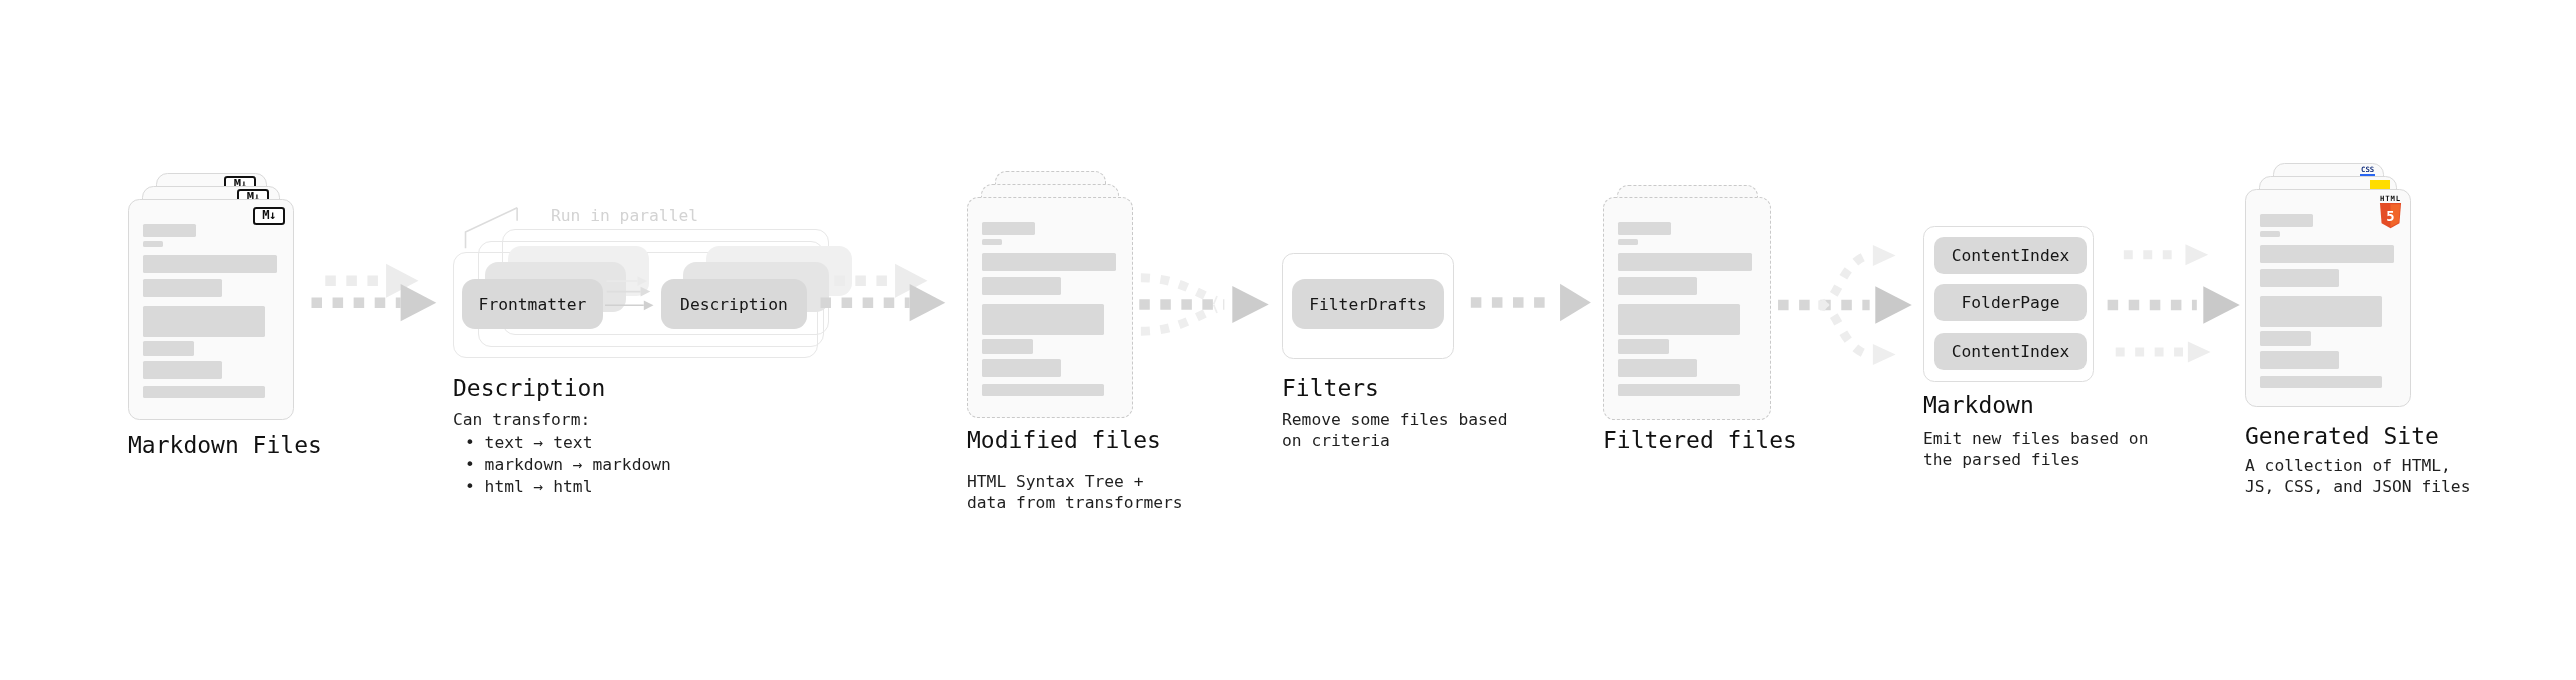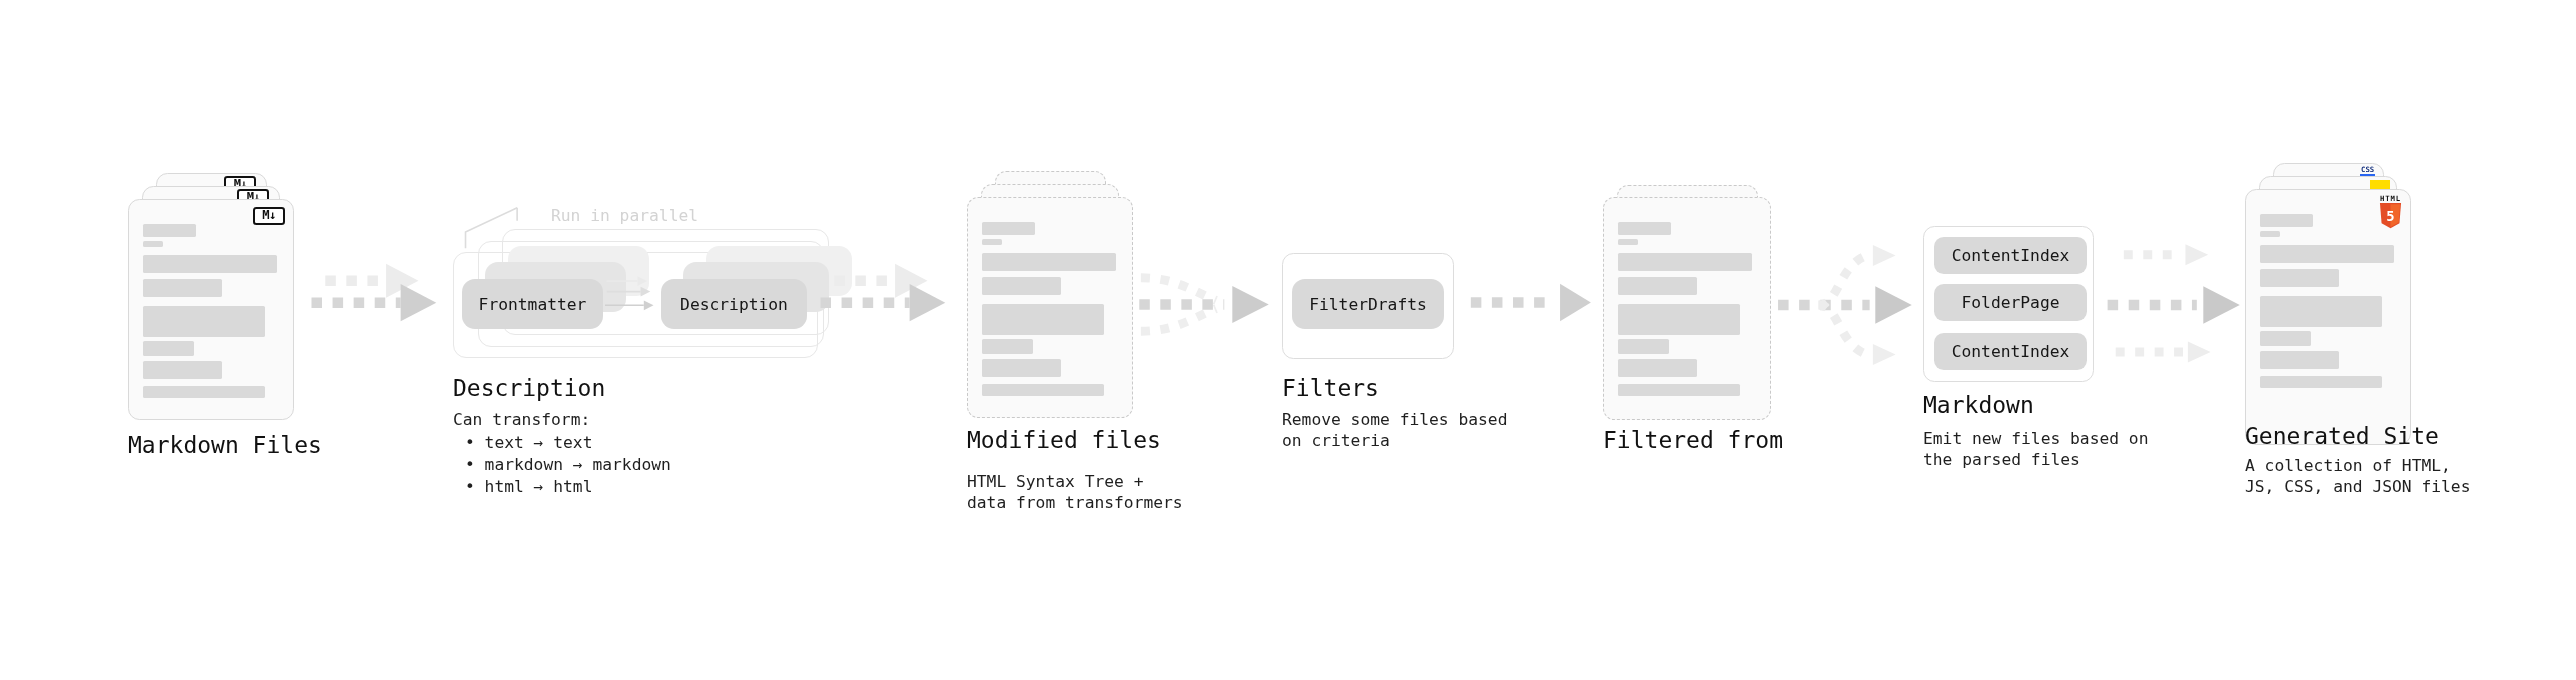--- a/index.html
+++ b/index.html
@@ -181,21 +181,21 @@
           <div class="bar" style="width: 53px; height: 12.2px; margin-top: 24.4px;"></div>
           <div class="bar" style="width: 19.5px; height: 6.5px; margin-top: 4.1px;"></div>
           <div class="bar" style="width: 134px; height: 18px; margin-top: 8.1px;"></div>
           <div class="bar" style="width: 79px; height: 18px; margin-top: 5.7px;"></div>
           <div class="bar" style="width: 122px; height: 31px; margin-top: 9px;"></div>
           <div class="bar" style="width: 51px; height: 14.6px; margin-top: 4.1px;"></div>
           <div class="bar" style="width: 79px; height: 18px; margin-top: 5.7px;"></div>
           <div class="bar" style="width: 122px; height: 12.2px; margin-top: 6.5px;"></div>
         </div>
     </div>
-    <div class="stage-label" style="left:1603px;top:427px;">Filtered from</div>
+    <div class="stage-label" style="left:1603px;top:427px;">Filtered files</div>
   </div>
 
   <svg class="abs" style="left:1774px;top:236px;" width="154" height="138" viewBox="0 0 190 170">
     <line x1="5" y1="85" x2="118" y2="85" stroke="#d6d6d6" stroke-width="13" stroke-dasharray="13 13"></line>
     <path d="M 55,85 C 80,85 80,35 115,24" fill="none" stroke="#ededed" stroke-width="11" stroke-dasharray="11 13"></path>
     <path d="M 55,85 C 80,85 80,135 115,146" fill="none" stroke="#ededed" stroke-width="11" stroke-dasharray="11 13"></path>
     <polygon points="122,11 122,37 150,24" fill="#eeeeee"></polygon>
     <polygon points="125,62 125,108 170,85" fill="#c9c9c9"></polygon>
     <polygon points="122,133 122,159 150,146" fill="#eeeeee"></polygon>
   </svg>
@@ -224,21 +224,21 @@
   <div>
     <div class="doc-card" style="left:2273px;top:163px;width:111px;height:219px;">
       <div class="css-badge" style="top:2.4px;right:8.1px;">
         <div class="txt">CSS</div>
         <div class="bar-b" style="background:#2965f1;"></div>
       </div>
     </div>
     <div class="doc-card" style="left:2259px;top:176px;width:138px;height:219px;">
       <div class="js-badge" style="top:3.3px;right:6.5px;background:#ffdd00;"></div>
     </div>
-    <div class="doc-card" style="left:2245px;top:189px;width:166px;height:256px;">
+    <div class="doc-card" style="left:2245px;top:189px;width:166px;height:218px;">
       <div class="html5-badge" style="top:4.9px;right:6.5px;">
         <div class="txt">HTML</div>
         <svg width="23" height="26" viewBox="0 0 28 32" style="display:block;margin:0 auto;">
           <polygon points="1,0 27,0 25,25 14,31 3,25" fill="#e44d26"></polygon>
           <polygon points="14,1.5 25.8,1.5 24.1,24 14,29.5" fill="#f16529"></polygon>
           <text x="14" y="22" text-anchor="middle" font-size="17" font-weight="bold" fill="#ffffff" font-family="DejaVu Sans Mono, monospace">5</text>
         </svg>
       </div>
       <div class="bars">
           <div class="bar" style="width: 53px; height: 12.2px; margin-top: 24.4px;"></div>

